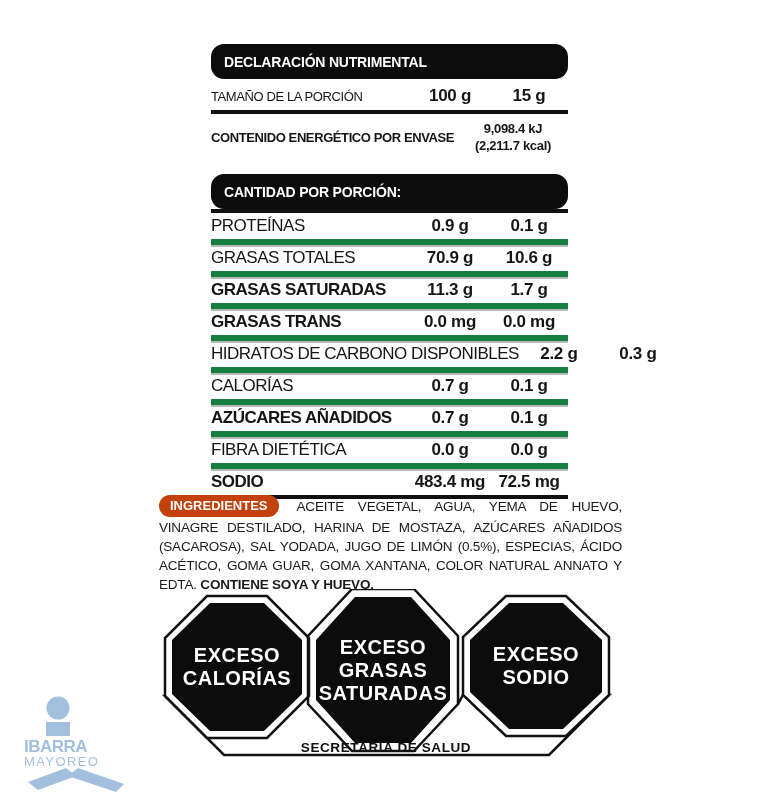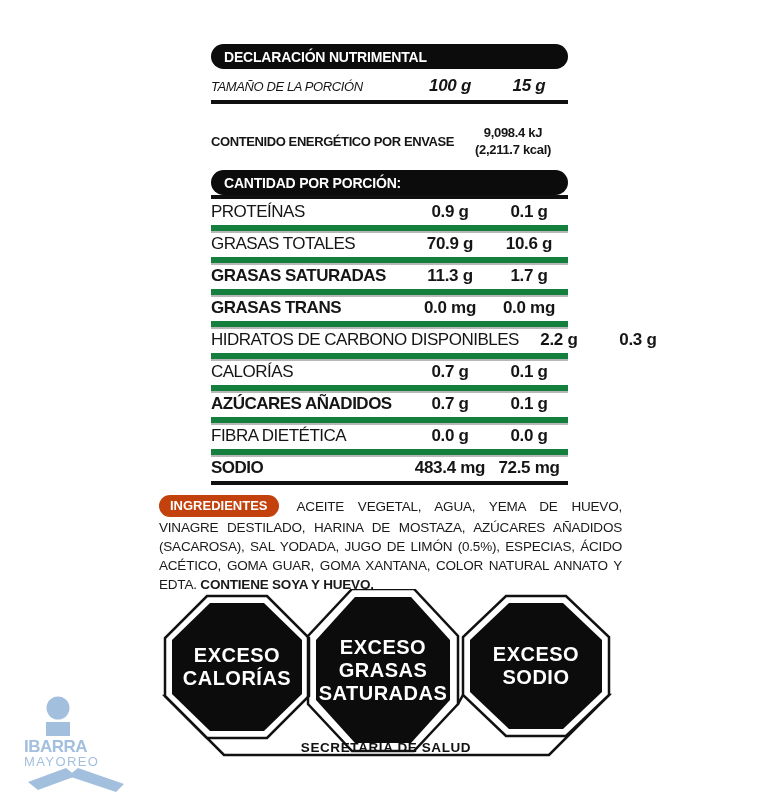--- a/index.html
+++ b/index.html
@@ -4,33 +4,33 @@
 <style>
   html,body { margin:0; padding:0; background:#fff; }
   .sheet {
     position:relative; width:778px; height:800px; background:#ffffff;
     font-family:"Liberation Sans", sans-serif; color:#151515; overflow:hidden;
   }
 
   
   .ntable { position:absolute; left:211px; top:44px; width:357px; }
   .pill {
-    background:#0c0c0c; color:#fff; border-radius:13px; height:25px;
+    background:#0c0c0c; color:#fff; border-radius:13px; height:35px;
     display:flex; align-items:center; padding-left:13px; box-sizing:border-box;
     font-weight:700; font-size:14px; letter-spacing:-0.2px;
   }
   .grid3 { display:grid; grid-template-columns:1fr 80px 78px; align-items:center; }
-  .serv { margin-top:7px;font-style:italic; }
+  .serv { margin-top:7px; }
   .srow { height:17px; }
   .lbl { font-size:13px; letter-spacing:-0.4px; white-space:nowrap; overflow:visible; }
   .val { text-align:center; font-weight:700; font-size:17px; letter-spacing:-0.3px; }
   .thick { height:4px; background:#101010; margin-top:7px; }
   .thick.mt0 { margin-top:0; }
 
-  .erow { display:grid; grid-template-columns:1fr 110px; align-items:center; padding:6px 0 12px;margin-top:14px; }
+  .erow { display:grid; grid-template-columns:1fr 110px; align-items:center; padding:6px 0 20px; }
   .erow .lbl, .erow2 .lbl { font-weight:700; }
   .vstack { text-align:center; font-weight:700; font-size:13px; line-height:17px; letter-spacing:-0.3px; }
 
   .erow2 { padding:4px 0 5px; align-items:center; }
 
   .nrow { height:26px; display:grid; grid-template-columns:1fr 80px 78px; align-items:center; }
   .nrow + .nrow { border-top:6px solid #15803d; box-shadow: inset 0 4px 0 -2px #b8b8b8; }
   .nrow .lbl { font-size:17px; letter-spacing:-0.5px; font-weight:400; }
   .nrow.bold .lbl { font-weight:700; }
 

